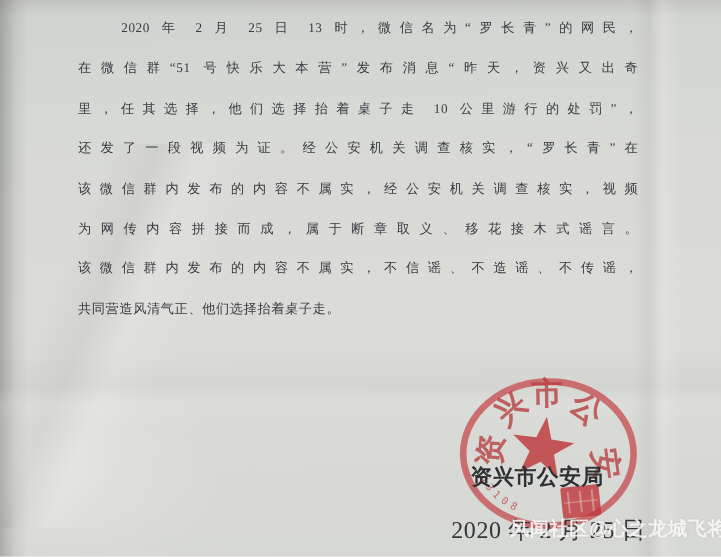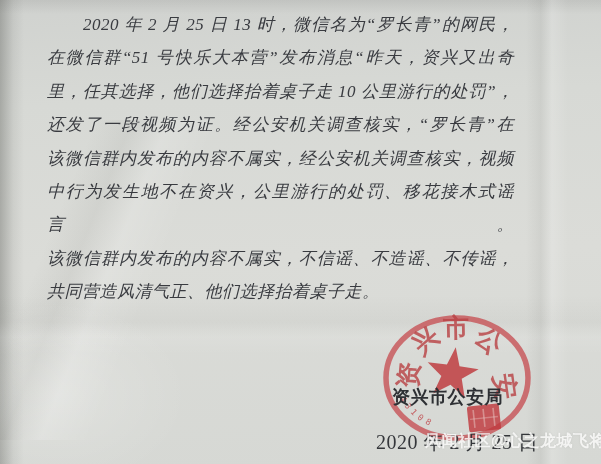--- a/index.html
+++ b/index.html
@@ -19,24 +19,23 @@
     background:linear-gradient(to right,transparent,rgba(70,70,66,0.07) 35%,rgba(255,255,255,0.16) 62%,transparent);}
   .crease-left-diag{position:absolute;left:-60px;top:120px;width:280px;height:320px;
     background:linear-gradient(112deg,transparent 38%,rgba(70,70,64,0.06) 47%,rgba(255,255,255,0.15) 56%,transparent 68%);}
   .blob-bottom-left{position:absolute;left:-30px;top:300px;width:220px;height:190px;
     background:radial-gradient(ellipse at 40% 50%,rgba(255,255,255,0.20),transparent 70%);}
   .crease-mid{position:absolute;left:0;top:295px;width:100%;height:60px;
     background:linear-gradient(to bottom,transparent,rgba(80,80,75,0.04) 45%,rgba(255,255,255,0.08) 70%,transparent);}
 
   
   .body-text{
-    position:absolute;left:47px;top:8px;width:467px;
-    font-size:17px;line-height:33.4px;color:#393b40;
+    position:absolute;left:65px;top:8px;width:467px;
+    font-size:11px;line-height:33.4px;color:#393b40;
     letter-spacing:0.5px;
-    font-style:italic;
   }
   .bline{text-align:justify;}
   .bline.just{text-align-last:justify;}
   .bline.indent{text-indent:36px;}
 
   .signature{
     position:absolute;left:392px;top:387px;
     font-size:18px;line-height:20px;color:#2e3034;letter-spacing:0.5px;
     z-index:3;
     font-weight:bold;
@@ -93,21 +92,21 @@
       <text transform="translate(48.9,113.4) rotate(29)">8</text>
     </g>
   </svg>
 
   <div class="body-text">
     <div class="bline just indent">2020 年 2 月 25 日 13 时，微信名为“罗长青”的网民，</div>
     <div class="bline just">在微信群“51 号快乐大本营”发布消息“昨天，资兴又出奇</div>
     <div class="bline just">里，任其选择，他们选择抬着桌子走 10 公里游行的处罚”，</div>
     <div class="bline just">还发了一段视频为证。经公安机关调查核实，“罗长青”在</div>
     <div class="bline just">该微信群内发布的内容不属实，经公安机关调查核实，视频</div>
-    <div class="bline just">中行为发生地不在资兴，公里游行的处罚、移花接木式谣言。</div>
+    <div class="bline just">为网传内容拼接而成，属于断章取义、移花接木式谣言。</div>
     <div class="bline just">该微信群内发布的内容不属实，不信谣、不造谣、不传谣，</div>
     <div class="bline">共同营造风清气正、他们选择抬着桌子走。</div>
   </div>
 
   <div class="signature">资兴市公安局</div>
   <div class="date">2020 年 2 月 25 日</div>
 
   <div class="watermark">风闻社区@心之龙城飞将</div>
 
 </div>

